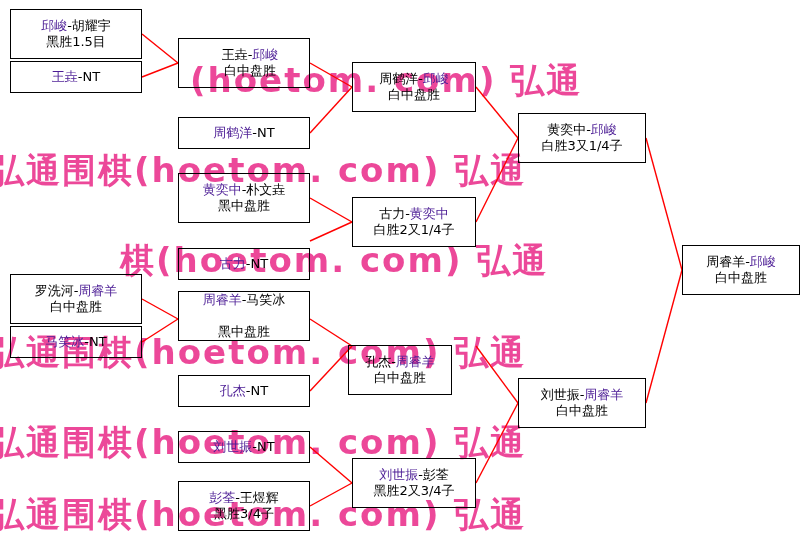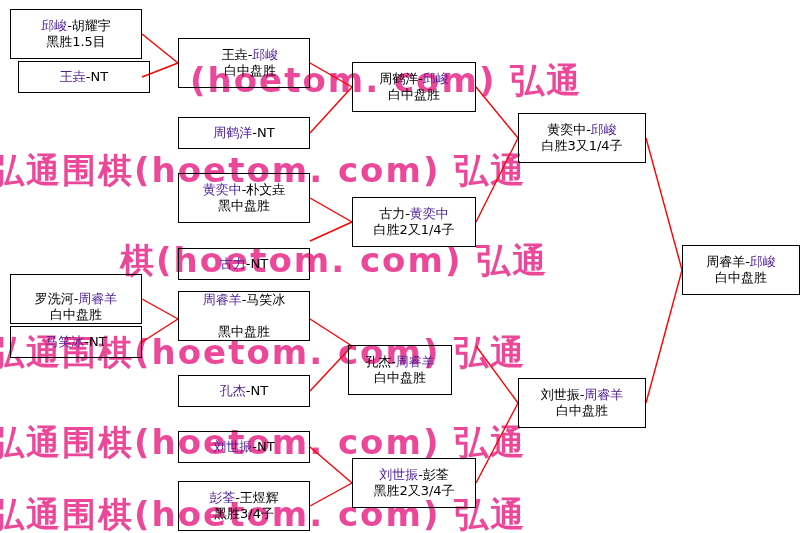--- a/index.html
+++ b/index.html
@@ -74,21 +74,21 @@
       <path d="M476,346 L518,403" stroke="#ff0000" stroke-width="1.4" fill="none"></path>
       <path d="M476,483 L518,403" stroke="#ff0000" stroke-width="1.4" fill="none"></path>
       <path d="M646,138 L682,270" stroke="#ff0000" stroke-width="1.4" fill="none"></path>
       <path d="M646,403 L682,270" stroke="#ff0000" stroke-width="1.4" fill="none"></path>
     </svg>
   <div id="nodes">
       <div class="node" style="left: 10px; top: 9px; width: 132px; height: 50px;">
         <span class="ln"><span class="red">邱峻</span><span class="blk">-</span><span class="blk">胡耀宇</span></span>
         <span class="ln"><span class="blk">黑胜1.5目</span></span>
       </div>
-      <div class="node" style="left: 10px; top: 61px; width: 132px; height: 32px; margin-left: 8px;">
+      <div class="node" style="left: 10px; top: 61px; width: 132px; height: 32px;">
         <span class="ln"><span class="red">王垚</span><span class="blk">-NT</span></span>
       </div>
       <div class="node" style="left: 178px; top: 38px; width: 132px; height: 50px; padding-left: 12px;">
         <span class="ln"><span class="blk">王垚</span><span class="blk">-</span><span class="red">邱峻</span></span>
         <span class="ln"><span class="blk">白中盘胜</span></span>
       </div>
       <div class="node" style="left: 178px; top: 117px; width: 132px; height: 32px;">
         <span class="ln"><span class="red">周鹤洋</span><span class="blk">-NT</span></span>
       </div>
       <div class="node" style="left: 352px; top: 62px; width: 124px; height: 50px;">
@@ -103,21 +103,21 @@
         <span class="ln"><span class="red">古力</span><span class="blk">-NT</span></span>
       </div>
       <div class="node" style="left: 352px; top: 197px; width: 124px; height: 50px;">
         <span class="ln"><span class="blk">古力</span><span class="blk">-</span><span class="red">黄奕中</span></span>
         <span class="ln"><span class="blk">白胜2又1/4子</span></span>
       </div>
       <div class="node" style="left: 518px; top: 113px; width: 128px; height: 50px; text-align: right;">
         <span class="ln"><span class="blk">黄奕中</span><span class="blk">-</span><span class="red">邱峻</span></span>
         <span class="ln"><span class="blk">白胜3又1/4子</span></span>
       </div>
-      <div class="node" style="left: 10px; top: 274px; width: 132px; height: 50px; justify-content: flex-end;">
+      <div class="node" style="left: 10px; top: 274px; width: 132px; height: 50px;">
         <span class="ln"><span class="blk">罗洗河</span><span class="blk">-</span><span class="red">周睿羊</span></span>
         <span class="ln"><span class="blk">白中盘胜</span></span>
       </div>
       <div class="node" style="left: 10px; top: 326px; width: 132px; height: 32px;">
         <span class="ln"><span class="red">马笑冰</span><span class="blk">-NT</span></span>
       </div>
       <div class="node" style="left: 178px; top: 291px; width: 132px; height: 50px; gap: 15px;">
         <span class="ln"><span class="red">周睿羊</span><span class="blk">-</span><span class="blk">马笑冰</span></span>
         <span class="ln"><span class="blk">黑中盘胜</span></span>
       </div>

